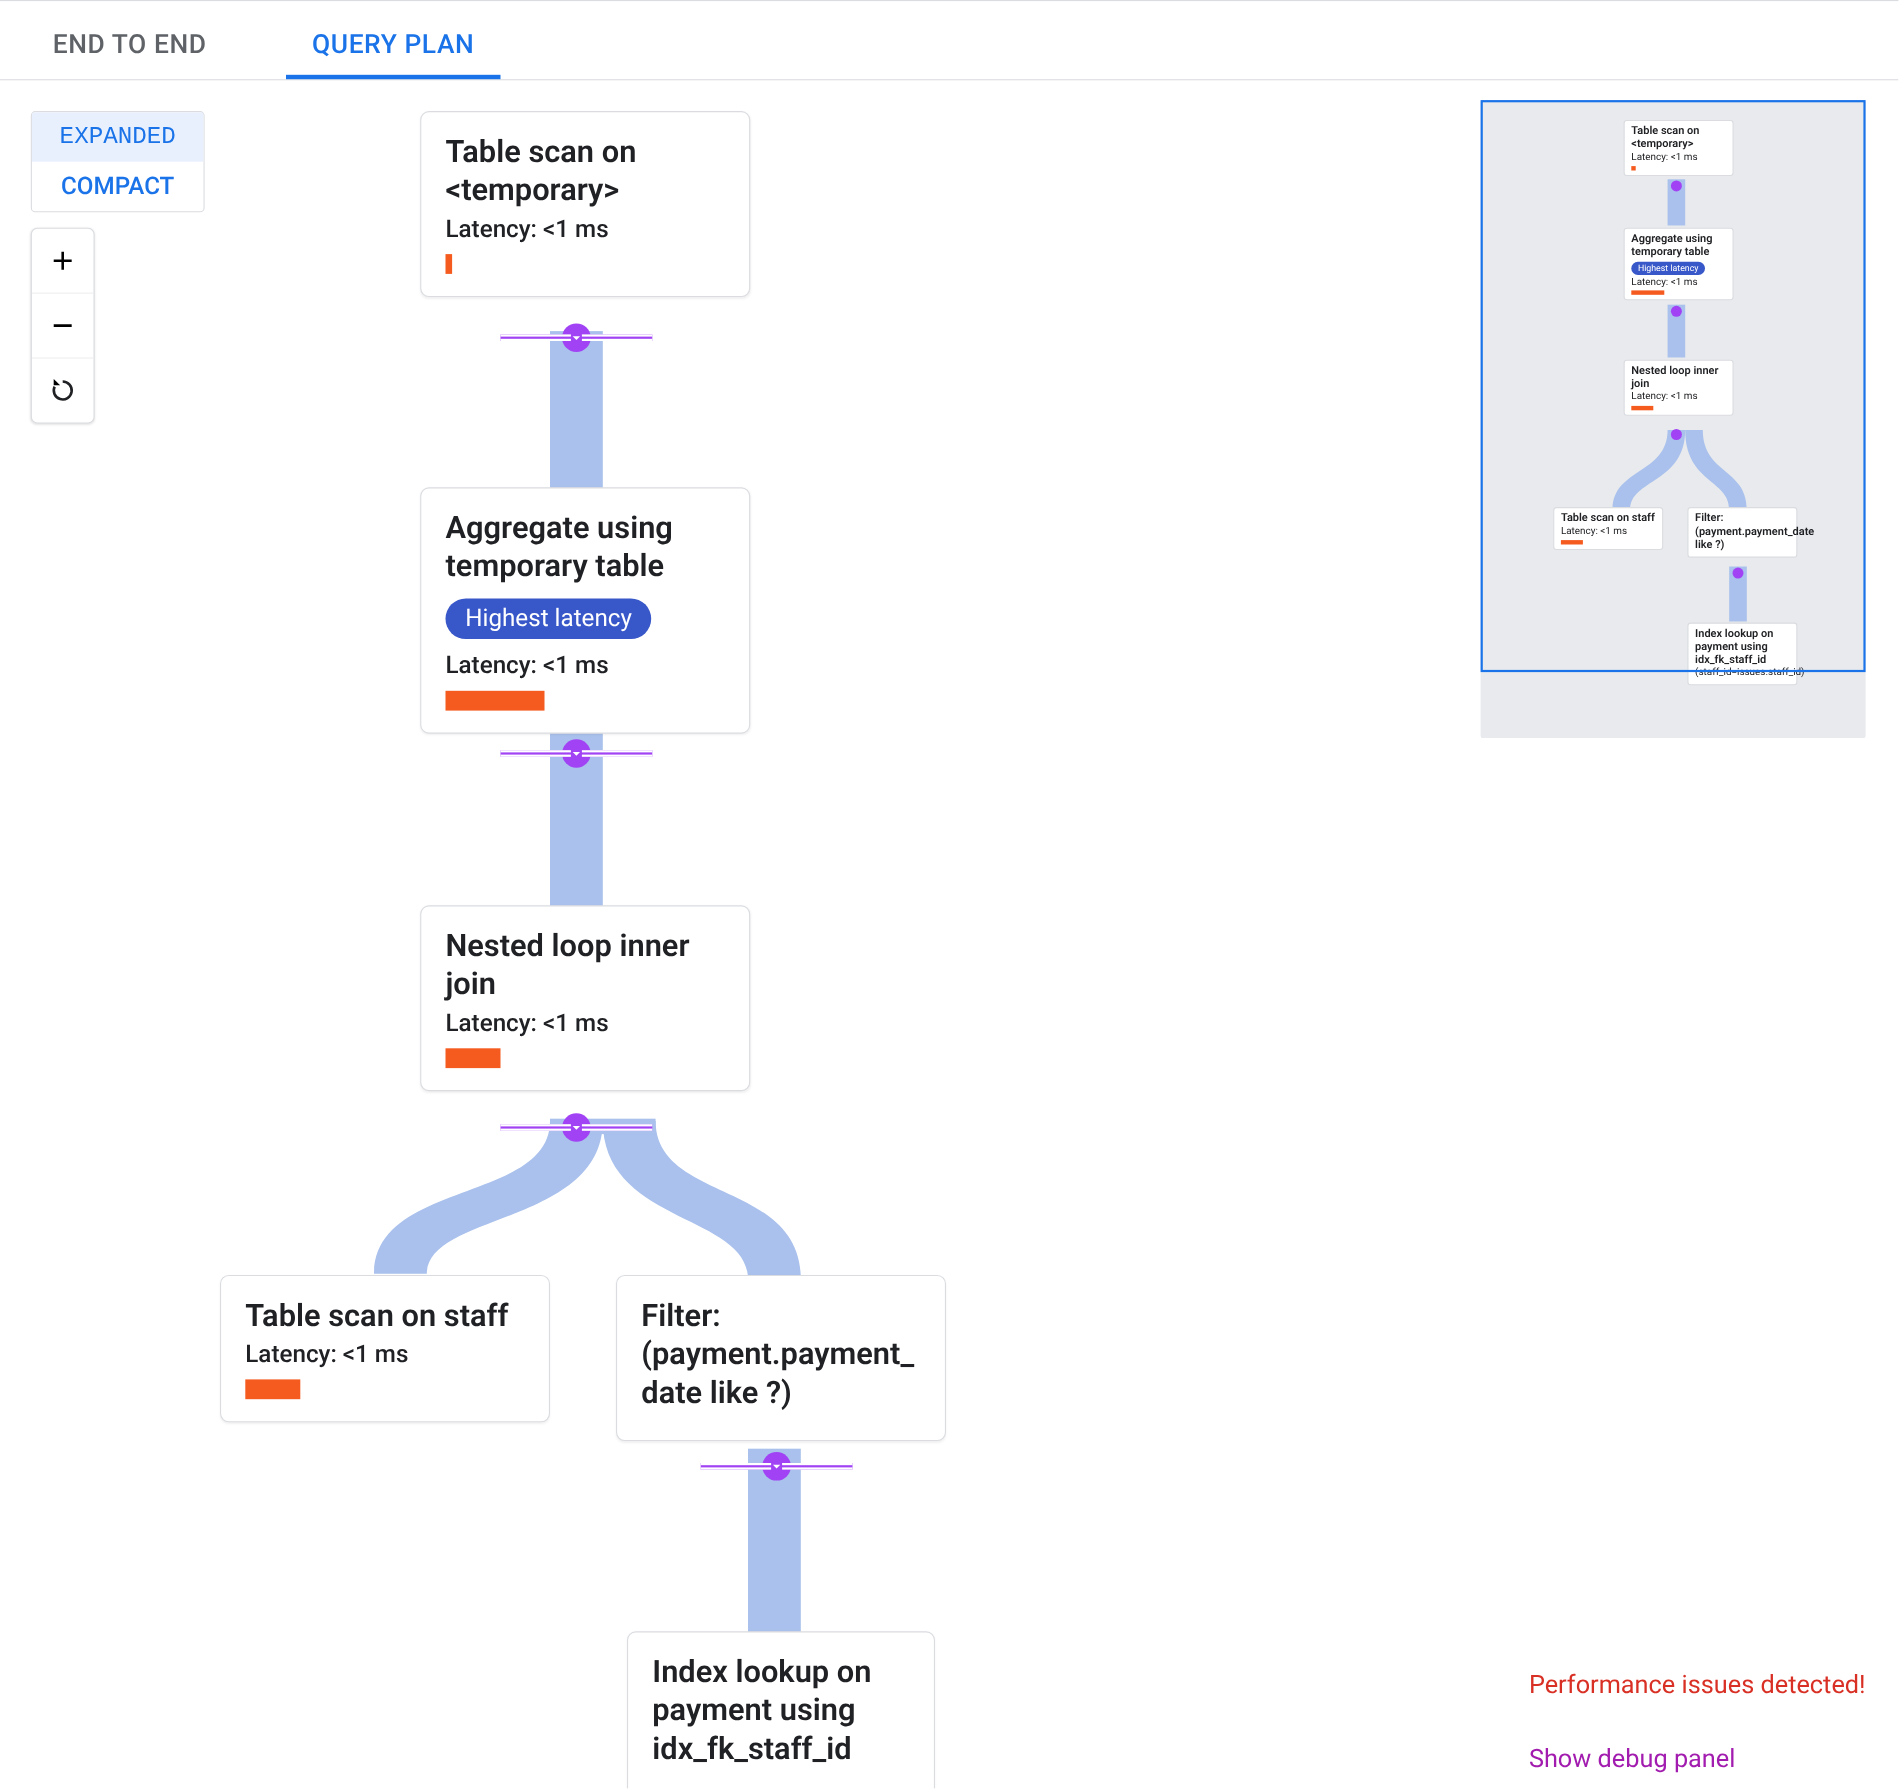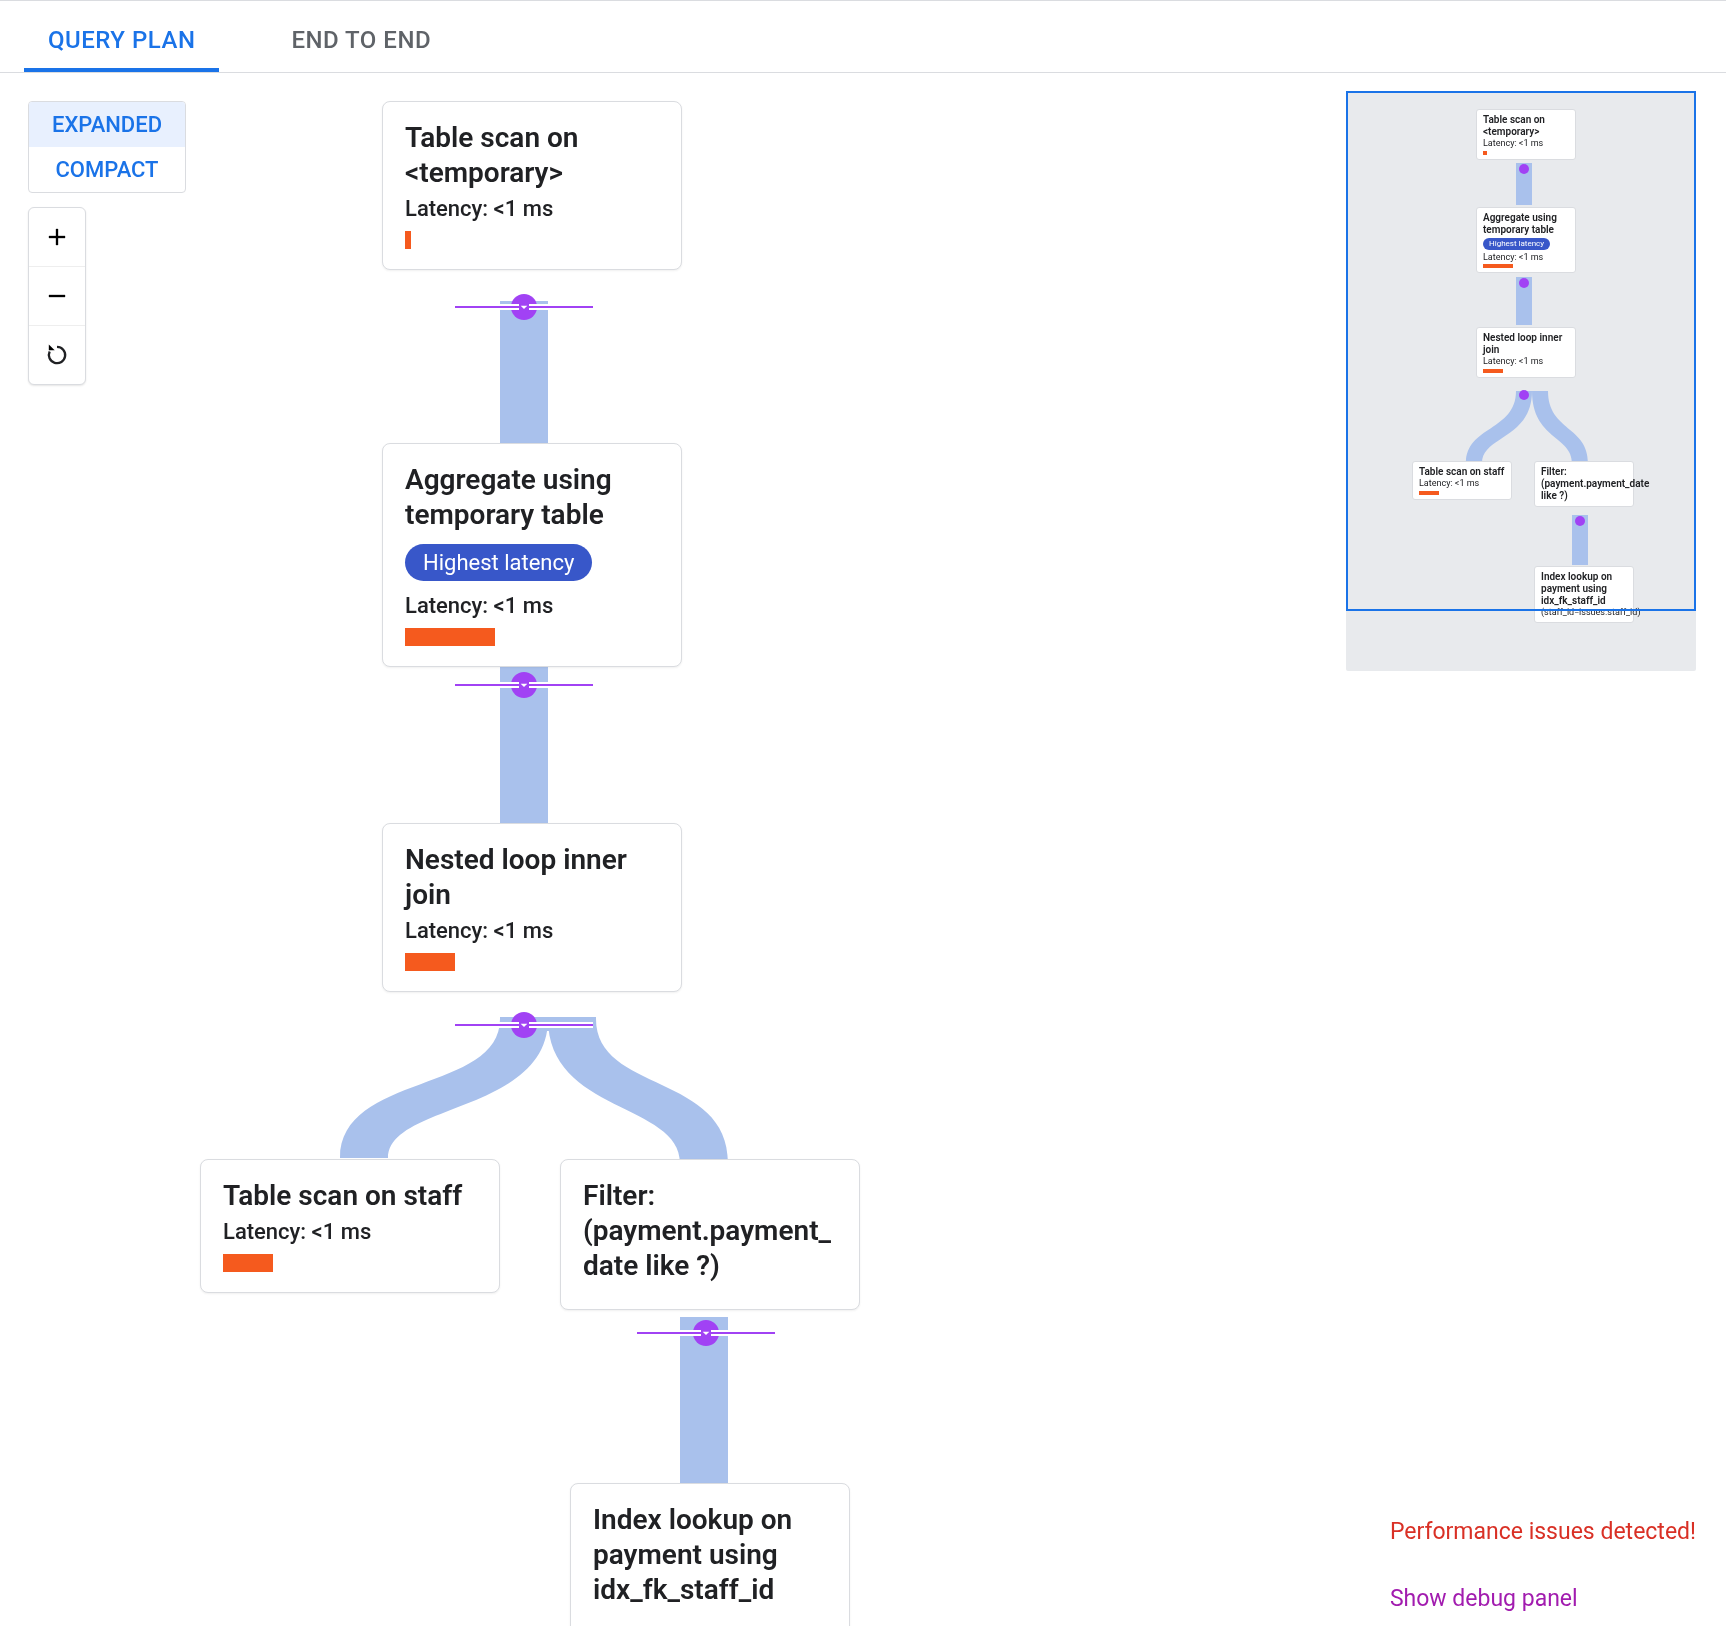--- a/index.html
+++ b/index.html
@@ -57,20 +57,21 @@
   .view-toggle div {
     padding: 10px 16px;
     font-size: 22px;
     font-weight: 500;
     color: #1a73e8;
     text-align: center;
     cursor: pointer;
   }
   .view-toggle .selected {
     background: #e8f0fe;
+    font-family: Liberation Mono, monospace;
   }
   .zoom-controls {
     width: 58px;
     background: #fff;
     border: 1px solid #dadce0;
     border-radius: 6px;
     box-shadow: 0 1px 2px rgba(0,0,0,.1);
     display: flex; flex-direction: column;
   }
   .zoom-controls button {
@@ -201,22 +202,22 @@
   }
   .warn { color: #d93025; }
   .link { color: #a21caf; cursor: pointer; }
 </style>
 </head>
 <body>
 
 <div class="app">
 
   <div class="tabs">
+    <div class="tab">END TO END</div>
     <div class="tab active">QUERY PLAN</div>
-    <div class="tab">END TO END</div>
   </div>
 
   <div class="controls">
     <div class="view-toggle">
       <div class="selected">EXPANDED</div>
       <div>COMPACT</div>
     </div>
     <div class="zoom-controls">
       <button>
         <svg viewBox="0 0 24 24">

